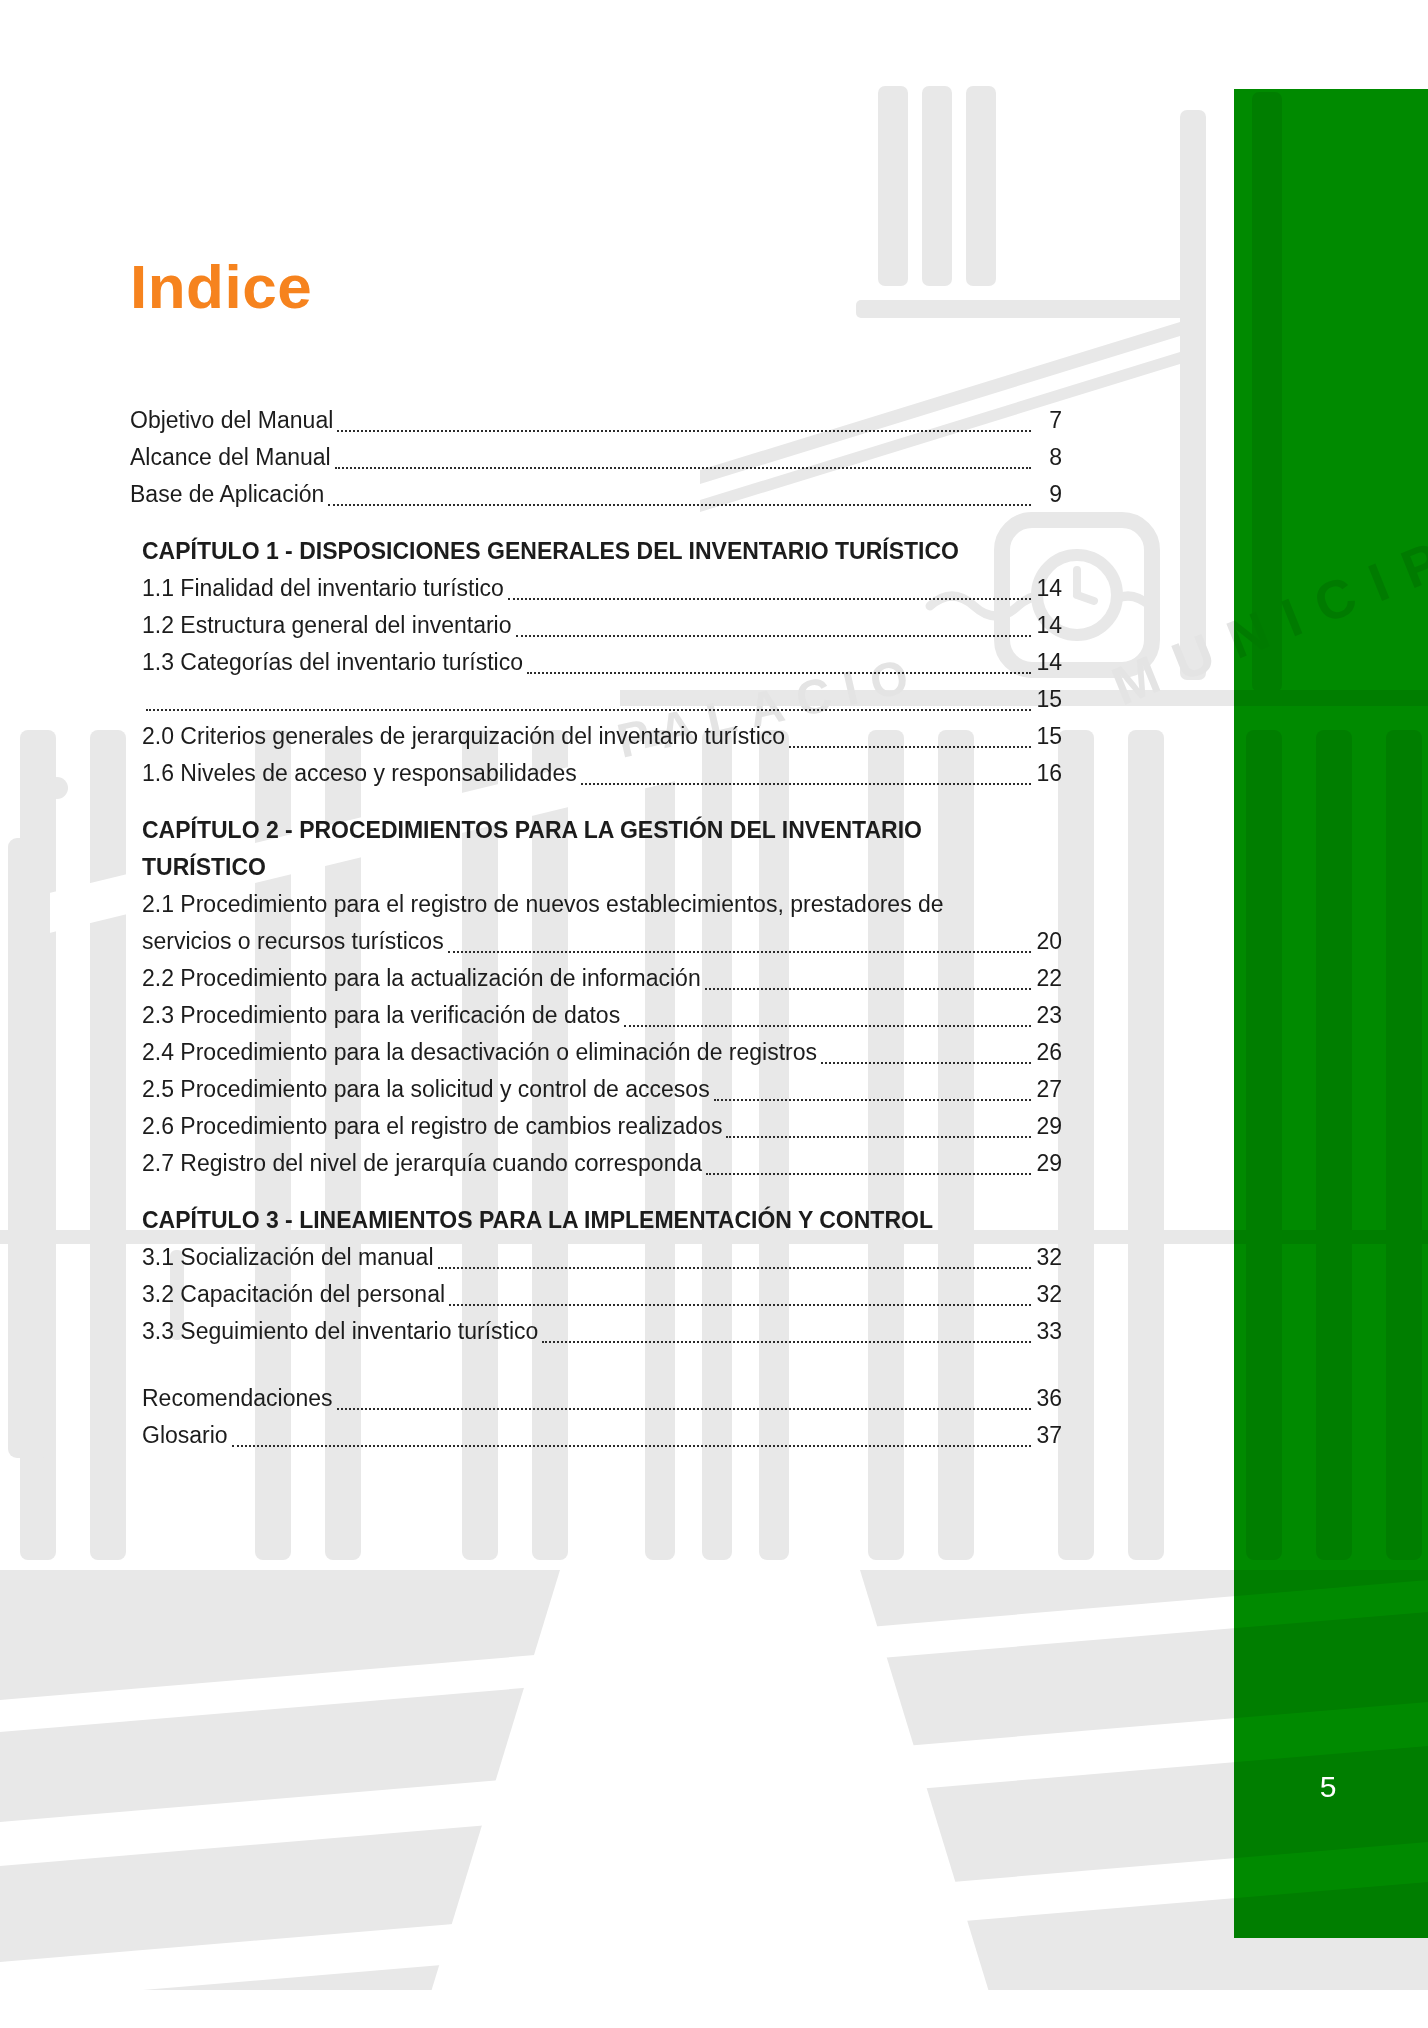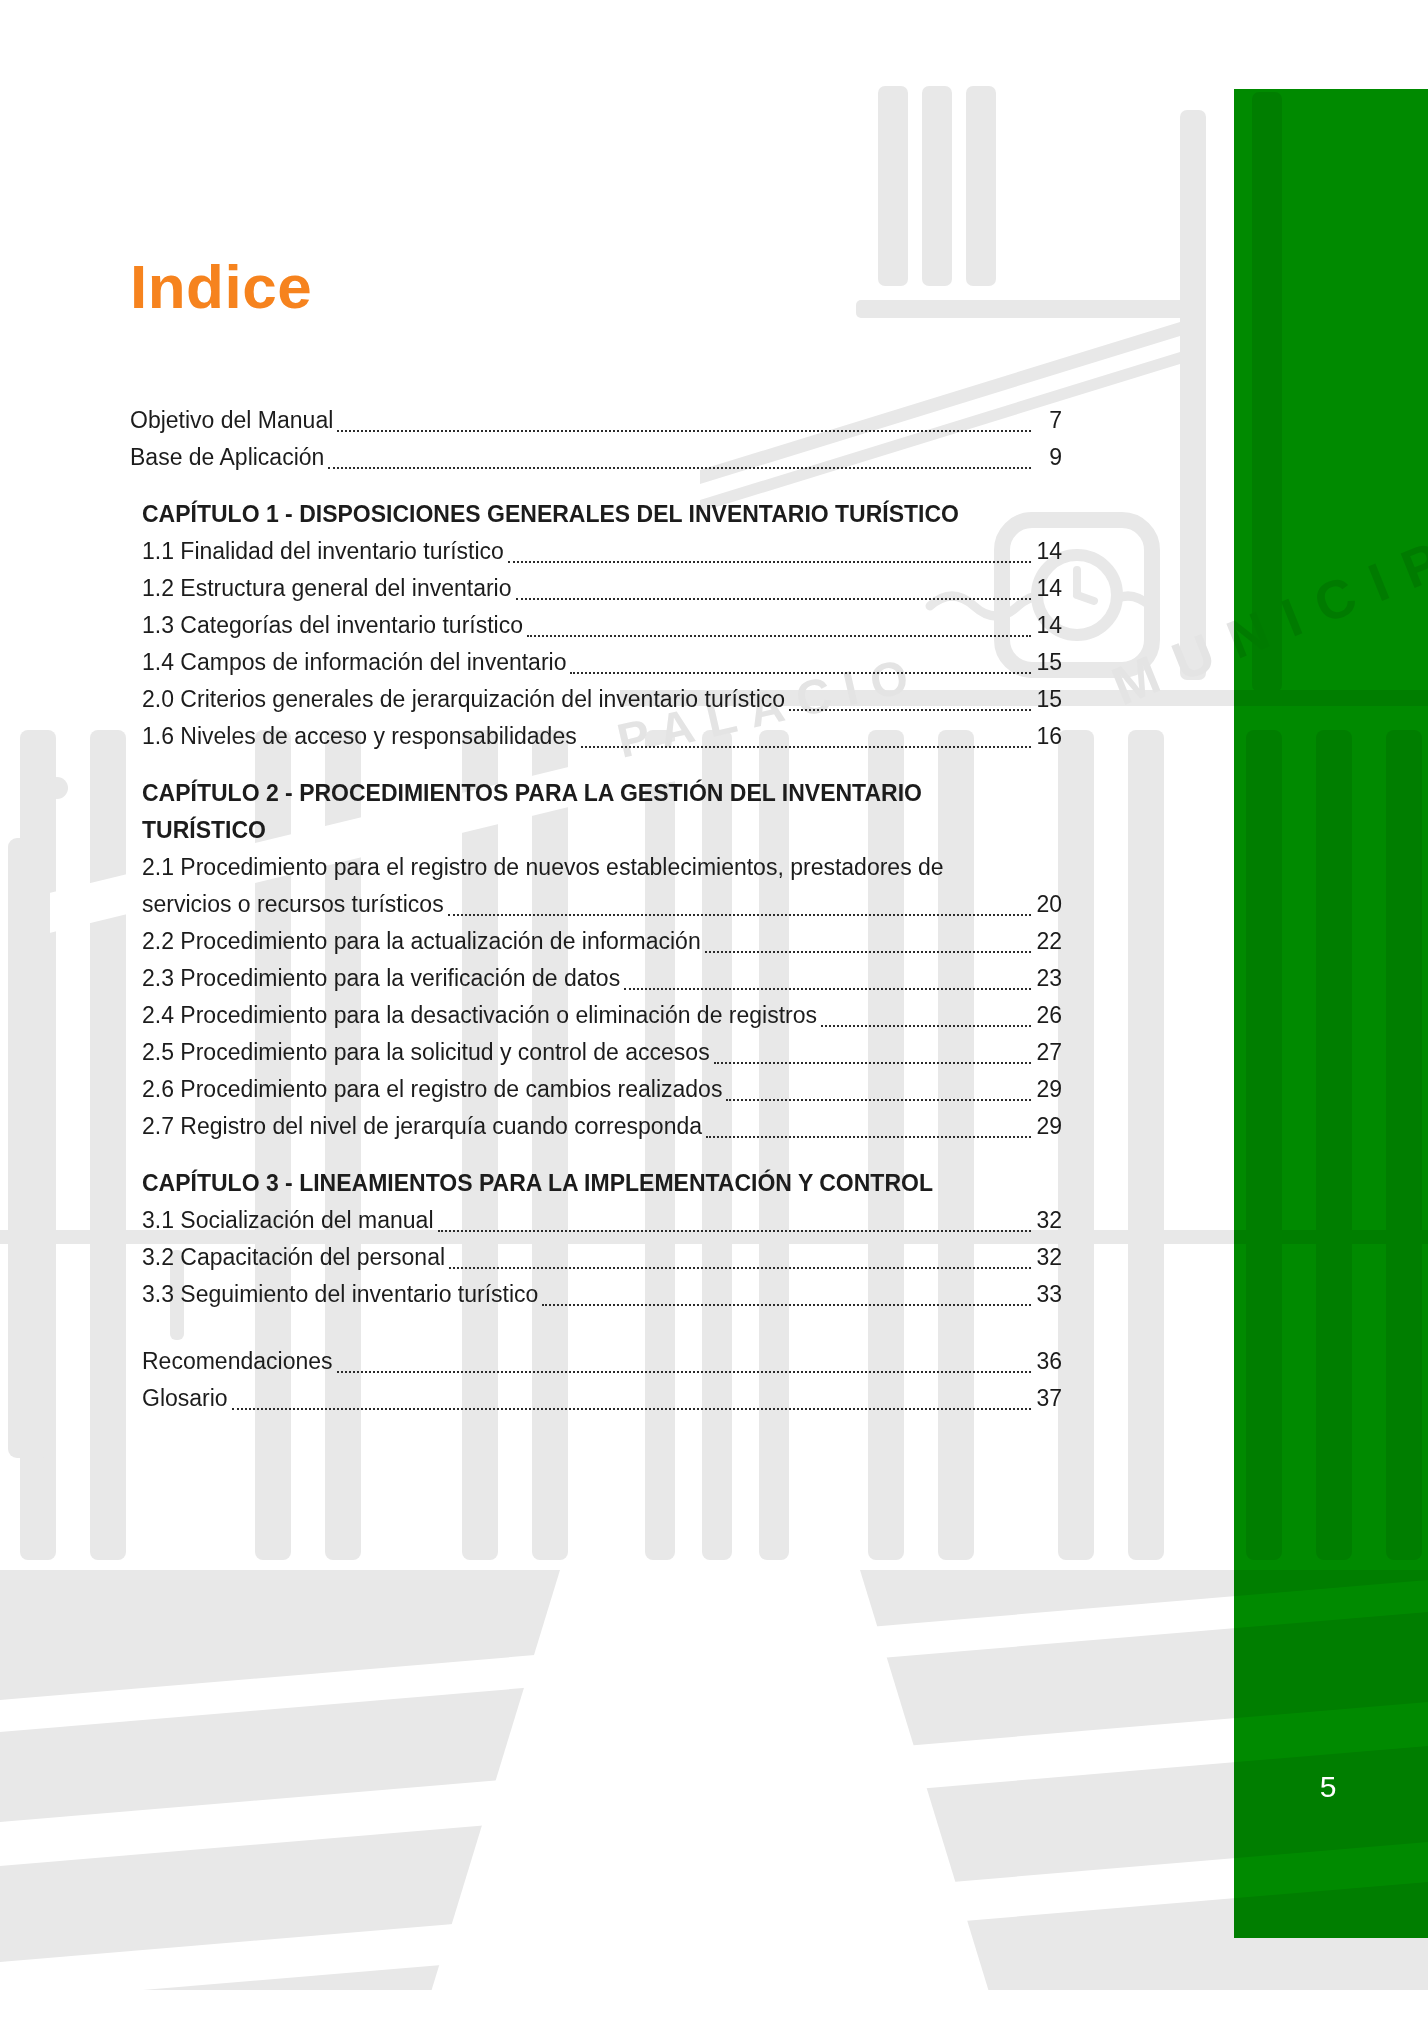--- a/index.html
+++ b/index.html
@@ -106,20 +106,25 @@
   <div class="content">
     <h1 class="doc-title">Indice</h1>
     <div class="toc">
         <div class="toc-section">
           <div class="toc-row">
             <span class="toc-label">Objetivo del Manual</span>
             <span class="toc-dots"></span>
             <span class="toc-page">7</span>
           </div>
           <div class="toc-row">
+            <span class="toc-label">Alcance del Manual</span>
+            <span class="toc-dots"></span>
+            <span class="toc-page">8</span>
+          </div>
+          <div class="toc-row">
             <span class="toc-label">Base de Aplicación</span>
             <span class="toc-dots"></span>
             <span class="toc-page">9</span>
           </div>
         </div>
         <div class="toc-section">
           <div class="toc-heading">CAPÍTULO 1 - DISPOSICIONES GENERALES DEL INVENTARIO TURÍSTICO</div>
           <div class="toc-row">
             <span class="toc-label">1.1 Finalidad del inventario turístico</span>
             <span class="toc-dots"></span>
@@ -129,21 +134,20 @@
             <span class="toc-label">1.2 Estructura general del inventario</span>
             <span class="toc-dots"></span>
             <span class="toc-page">14</span>
           </div>
           <div class="toc-row">
             <span class="toc-label">1.3 Categorías del inventario turístico</span>
             <span class="toc-dots"></span>
             <span class="toc-page">14</span>
           </div>
           <div class="toc-row">
-            <span class="toc-label">1.4 Campos de información del inventario</span>
             <span class="toc-dots"></span>
             <span class="toc-page">15</span>
           </div>
           <div class="toc-row">
             <span class="toc-label">2.0 Criterios generales de jerarquización del inventario turístico</span>
             <span class="toc-dots"></span>
             <span class="toc-page">15</span>
           </div>
           <div class="toc-row">
             <span class="toc-label">1.6 Niveles de acceso y responsabilidades</span>

